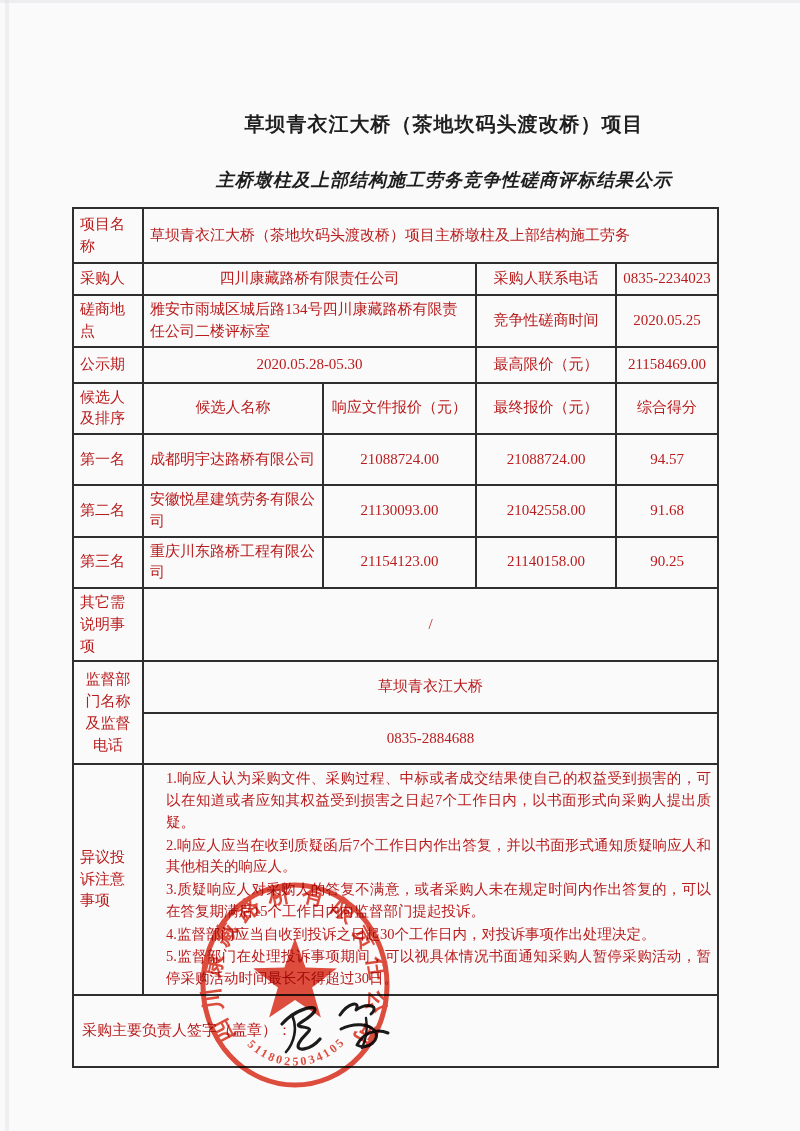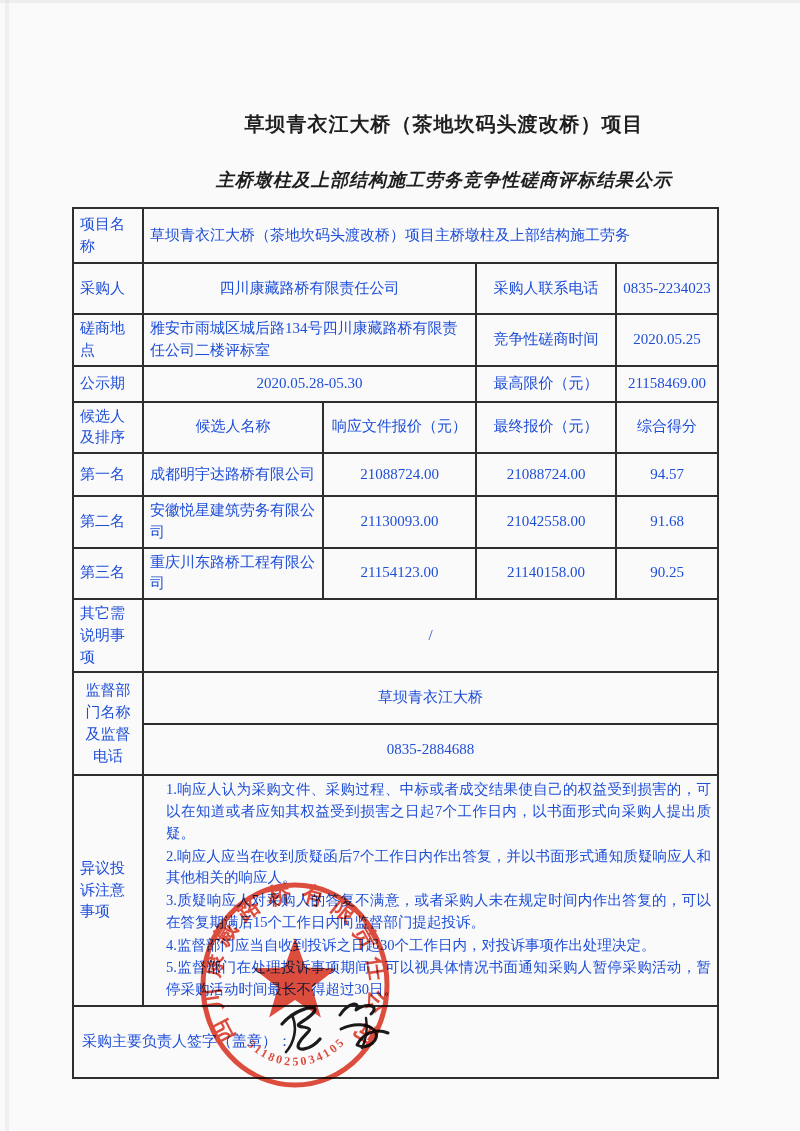--- a/index.html
+++ b/index.html
@@ -16,21 +16,21 @@
   .scan-edge-top{position:absolute;left:0;top:0;width:100%;height:3px;background:#e2e2e5;opacity:.5;}
   .title{
     position:absolute;left:0;width:800px;text-align:center;
     font-weight:700;letter-spacing:1px;margin-left:44px;
   }
   .title-1{top:111px;font-size:20px;}
   .title-2{top:168px;font-size:18px;font-style:italic;}
   table.doc{
     position:absolute;left:72px;top:207px;width:645px;
     border-collapse:collapse;table-layout:fixed;
-    font-size:15px;color:#1d4ed8;
+    font-size:15px;color:#b91c1c;
   }
   table.doc td{
     border:2px solid #2e2e2e;
     padding:3px 6px;
     vertical-align:middle;
     line-height:1.45;
     overflow:hidden;
   }
   td.lab{padding:3px 3px 3px 5px;text-align:left;}
   td.lab-c{text-align:center;padding:3px 2px;}
@@ -58,21 +58,21 @@
         <col style="width:180px">
         <col style="width:153px">
         <col style="width:140px">
         <col style="width:102px">
     </colgroup>
     <tbody>
       <tr style="height:55px">
         <td class="lab">项目名称</td>
         <td class="lft" colspan="4">草坝青衣江大桥（茶地坎码头渡改桥）项目主桥墩柱及上部结构施工劳务</td>
       </tr>
-      <tr style="height:51px">
+      <tr style="height:32px">
         <td class="lab">采购人</td>
         <td class="ctr" colspan="2">四川康藏路桥有限责任公司</td>
         <td class="ctr">采购人联系电话</td>
         <td class="ctr">0835-2234023</td>
       </tr>
       <tr style="height:49px">
         <td class="lab">磋商地点</td>
         <td class="lft" colspan="2">雅安市雨城区城后路134号四川康藏路桥有限责任公司二楼评标室</td>
         <td class="ctr">竞争性磋商时间</td>
         <td class="ctr">2020.05.25</td>
@@ -83,21 +83,21 @@
         <td class="ctr">最高限价（元）</td>
         <td class="ctr">21158469.00</td>
       </tr>
       <tr style="height:50px">
         <td class="lab">候选人及排序</td>
         <td class="ctr">候选人名称</td>
         <td class="ctr">响应文件报价（元）</td>
         <td class="ctr">最终报价（元）</td>
         <td class="ctr">综合得分</td>
       </tr>
-      <tr style="height:43px">
+      <tr style="height:51px">
         <td class="lab">第一名</td>
         <td class="lft">成都明宇达路桥有限公司</td>
         <td class="ctr">21088724.00</td>
         <td class="ctr">21088724.00</td>
         <td class="ctr">94.57</td>
       </tr>
       <tr style="height:50px">
         <td class="lab">第二名</td>
         <td class="lft">安徽悦星建筑劳务有限公司</td>
         <td class="ctr">21130093.00</td>

